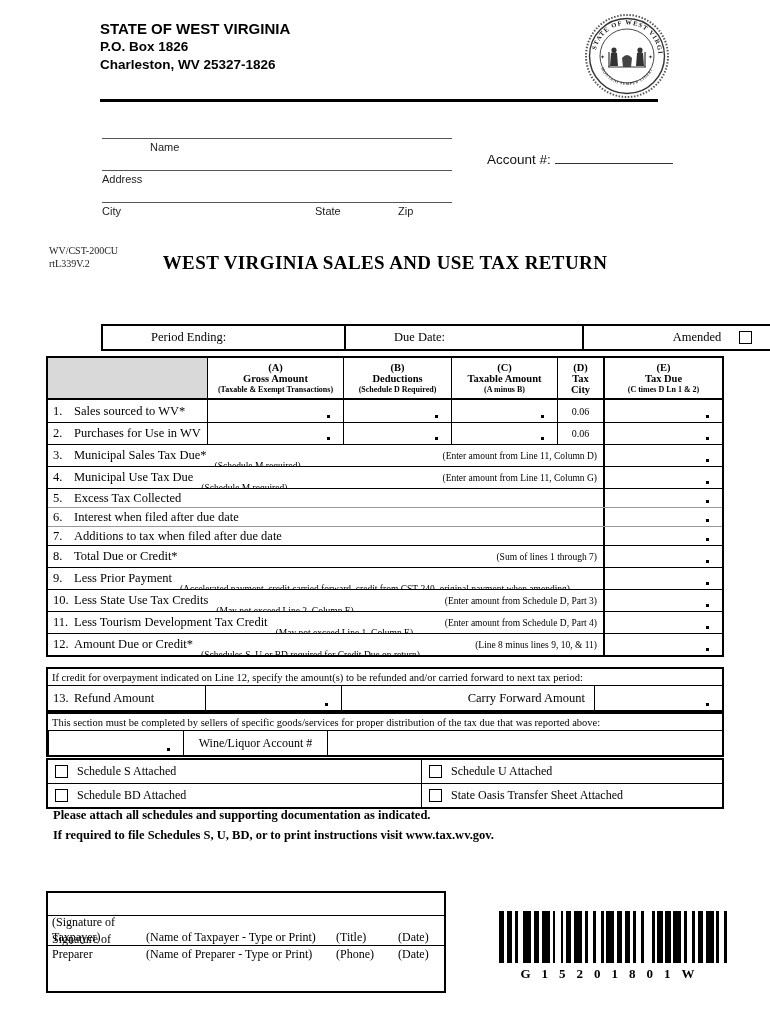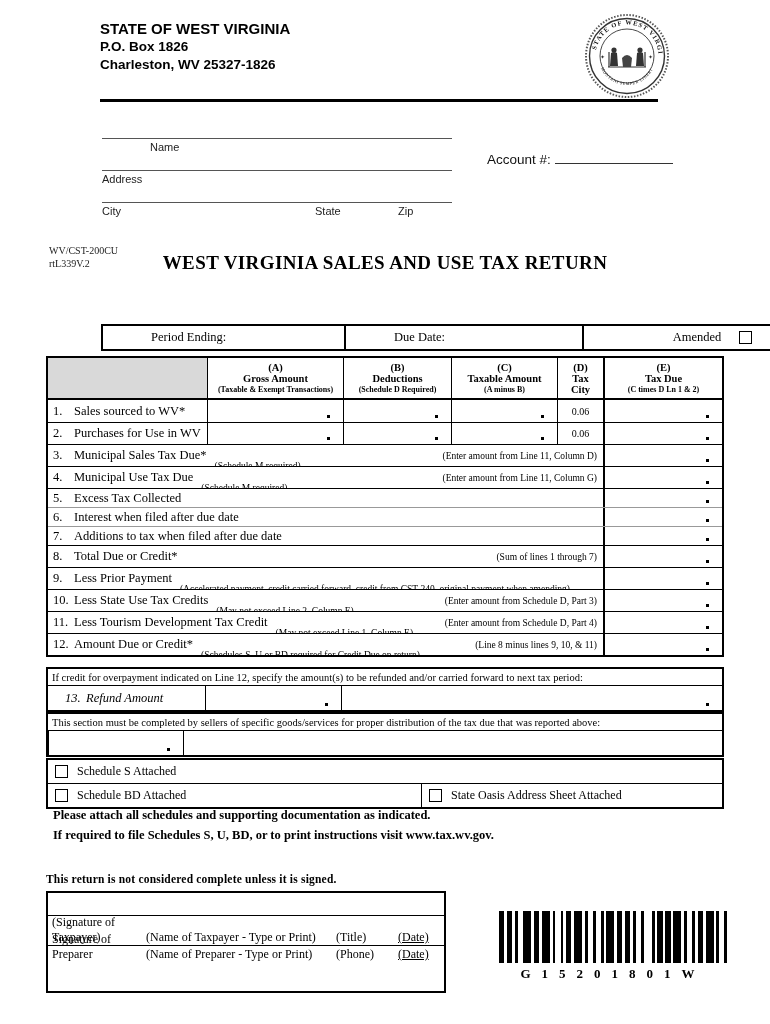--- a/index.html
+++ b/index.html
@@ -74,21 +74,21 @@
   
   .sigbox{left:46px;top:891px;width:400px;height:102px;border:2px solid #000;box-sizing:border-box;}
   .perjury{height:27px;border-bottom:1px solid #000;text-align:center;font-size:8.6px;line-height:12px;padding-top:2px;box-sizing:border-box;}
   .sigempty{height:22px;border-bottom:1px solid #000;}
   .siglabels{display:flex;font-size:12px;box-sizing:border-box;padding:2px 16px 0 4px;align-items:flex-end;}
   .sigrow1{height:30px;border-bottom:1px solid #000;}
   .sigrow2{height:16px;}
   .sl1{width:94px;flex:0 0 auto;}
   .sl2{width:190px;flex:0 0 auto;}
   .sl3{width:62px;flex:0 0 auto;}
-  .sl4{flex:1;text-decoration:underline;}
+  .sl4{flex:1;}
 
   
   .barcode{left:499px;top:911px;width:228px;height:52px;display:flex;align-items:stretch;}
   .bar{height:100%;}
   .bartext{left:499px;top:966px;width:228px;text-align:center;font-size:13px;font-weight:bold;letter-spacing:11px;}
 </style>
 </head>
 <body>
 
 <div class="page">
@@ -329,66 +329,75 @@
         </div>
         <div class="c bl2" style="flex: 0 0 auto; width: 119px;">
           <span class="dot"></span>
         </div>
       </div>
     </div>
 
   <div class="abs secbox" style="top:667px;">
     <div class="sechead">If credit for overpayment indicated on Line 12, specify the amount(s) to be refunded and/or carried forward to next tax period:</div>
     <div class="secrow">
-      <div class="c" style="width:157px;padding-left:17px;font-style:italic;">
+      <div class="c" style="width:157px;padding-left:5px;">
         <span class="rnum">13.</span>
         <span>Refund Amount</span>
       </div>
       <div class="c bl1" style="width:136px;">
           <span class="dot"></span>
         </div>
+      <div class="c bl1" style="width:253px;justify-content:flex-end;padding-right:9px;">
+        <span>Carry Forward Amount</span>
+      </div>
       <div class="c bl1" style="flex:1;">
           <span class="dot"></span>
         </div>
     </div>
   </div>
 
   <div class="abs secbox" style="top:712px;">
     <div class="sechead">This section must be completed by sellers of specific goods/services for proper distribution of the tax due that was reported above:</div>
     <div class="secrow">
       <div class="c bl1" style="width:135px;">
           <span class="dot"></span>
         </div>
+      <div class="c bl1" style="width:144px;justify-content:center;">
+        <span style="font-size:12px;">Wine/Liquor Account #</span>
+      </div>
       <div class="c bl1" style="flex:1;"></div>
     </div>
   </div>
 
   <div class="abs schbox" id="schedule-box">
       <div class="schrow">
         <div class="schcell sch-l">
           <span class="chk"></span>
           <span>Schedule S Attached</span>
         </div>
+        <div class="schcell sch-r">
+          <span class="chk"></span>
+          <span>Schedule U Attached</span>
+        </div>
       </div>
       <div class="schrow bt1">
         <div class="schcell sch-l">
           <span class="chk"></span>
           <span>Schedule BD Attached</span>
         </div>
         <div class="schcell sch-r">
           <span class="chk"></span>
-          <span>State Oasis Address Sheet Attached</span>
+          <span>State Oasis Transfer Sheet Attached</span>
         </div>
       </div>
     </div>
 
   <div class="abs note1">Please attach all schedules and supporting documentation as indicated.</div>
   <div class="abs note2">If required to file Schedules S, U, BD, or to print instructions visit www.tax.wv.gov.</div>
 
-  <div class="abs sigheading">This return is not considered complete unless it is signed.</div>
 
   <div class="abs sigbox">
     <div class="sigempty"></div>
     <div class="siglabels sigrow1" id="taxpayer-labels">
         <span class="sl1">(Signature of Taxpayer)</span>
         <span class="sl2">(Name of Taxpayer - Type or Print)</span>
         <span class="sl3">(Title)</span>
         <span class="sl4">(Date)</span>
       </div>
     <div class="siglabels sigrow2" id="preparer-labels">

